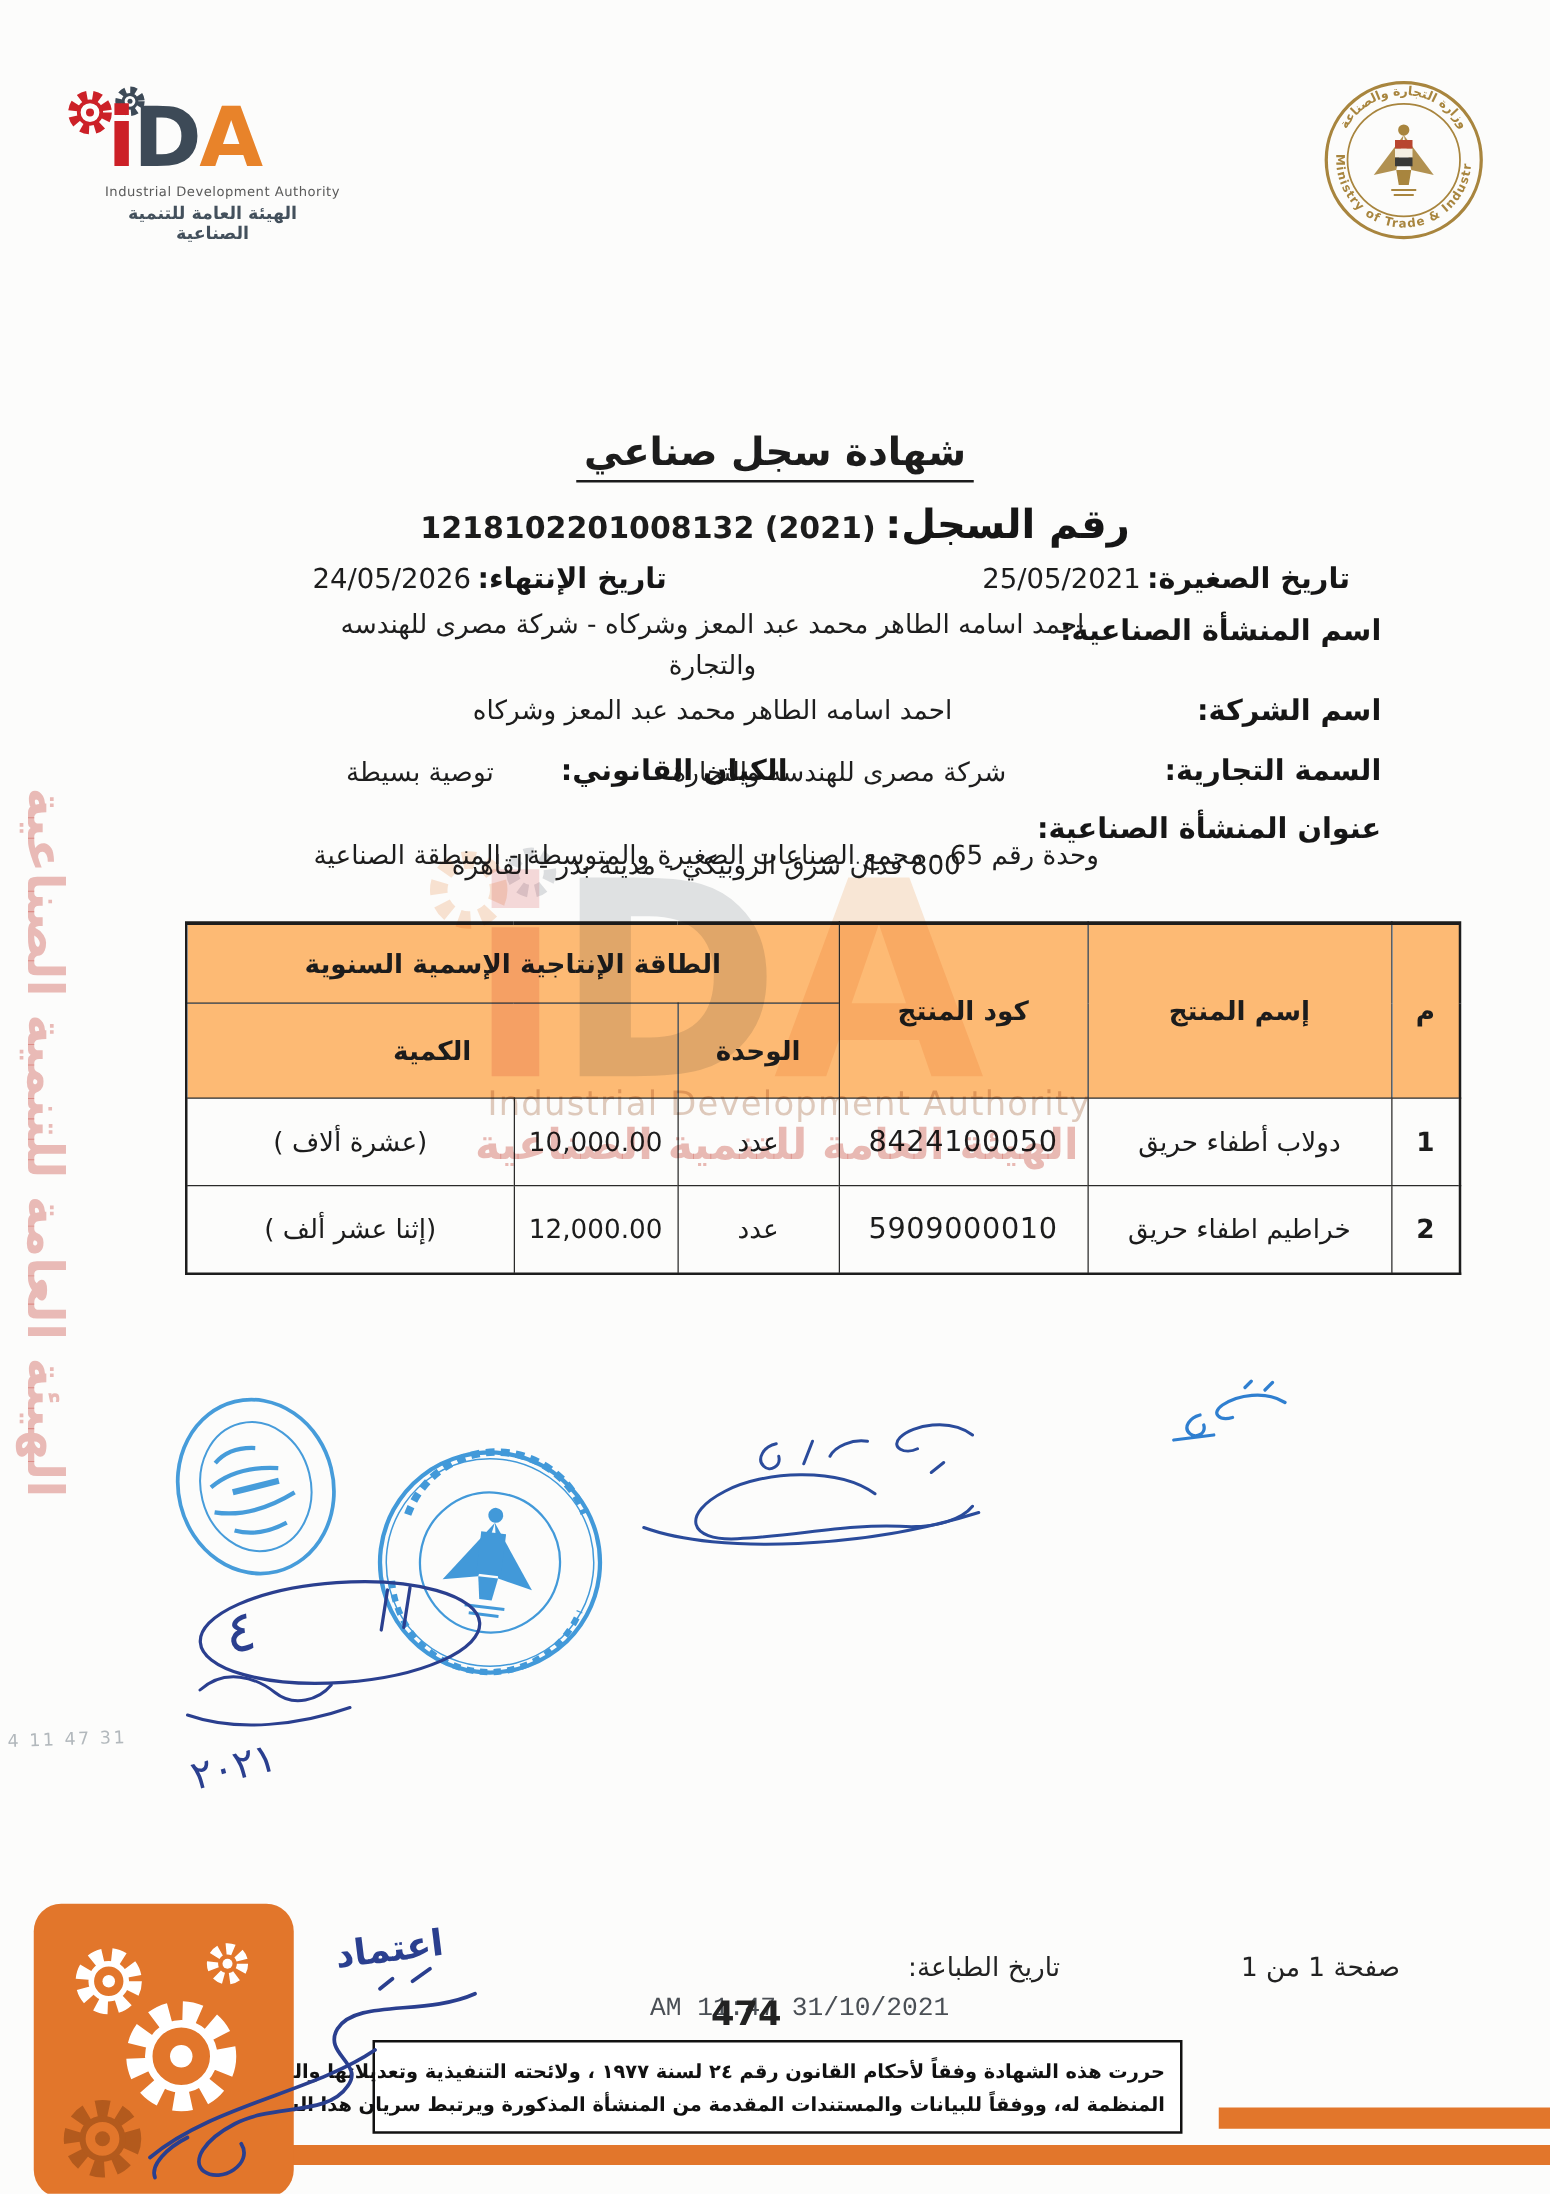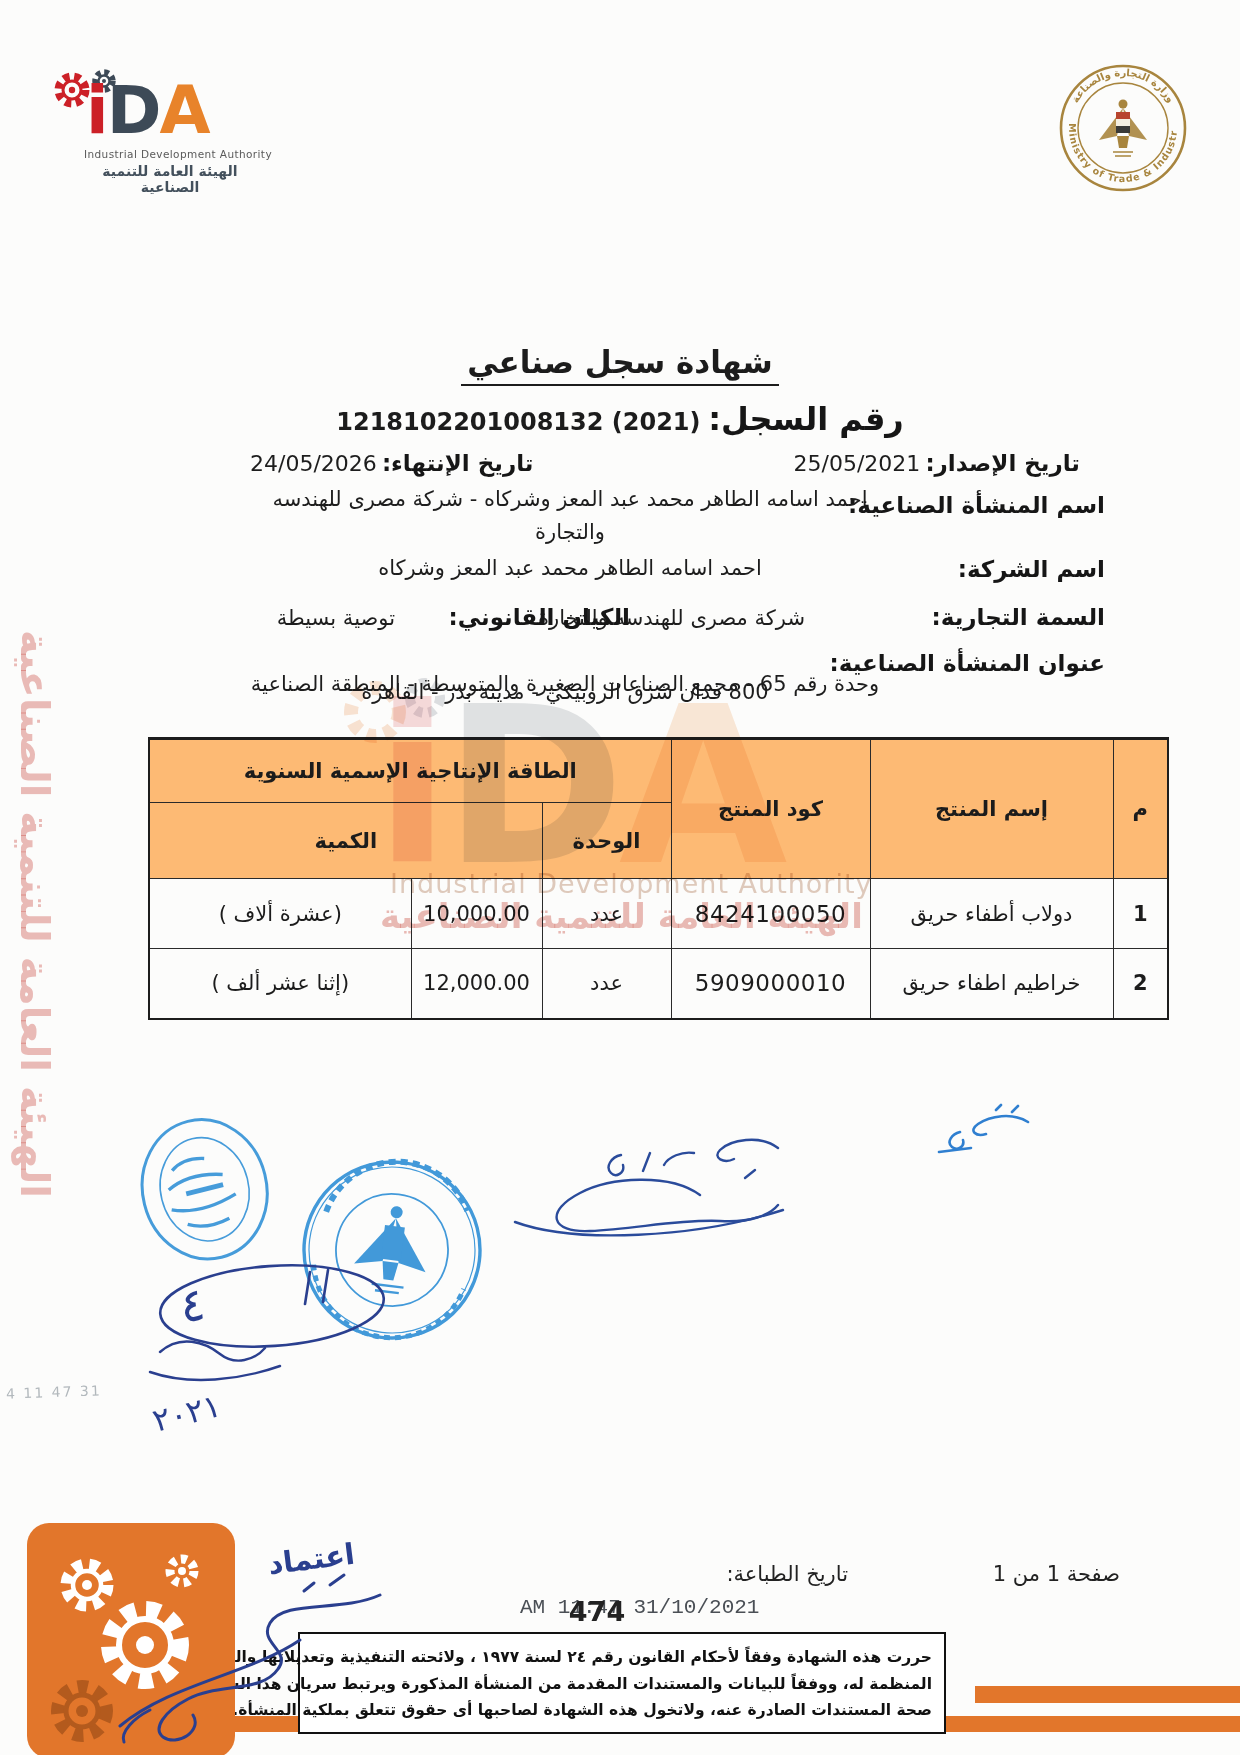--- a/index.html
+++ b/index.html
@@ -83,21 +83,21 @@
 <div class="abs center" style="left:0;right:0;top:344px;">
   <span class="doc-title">شهادة سجل صناعي</span>
 </div>
 
 <div class="abs center rtl" style="left:0;right:0;top:400px;font-size:24px;">
   <span class="lbl" style="font-size:32px;">رقم السجل:</span>
   <span class="ltrnum" style="font-weight:bold;">1218102201008132 (2021)</span>
 </div>
 
 <div class="abs rtl" style="right:160px;top:450px;">
-  <span class="lbl">تاريخ الإصدار:</span>
+  <span class="lbl">تاريخ الصغيرة:</span>
   <span class="val" style="font-size:22px;">25/05/2021</span>
 </div>
 <div class="abs rtl" style="left:250px;top:450px;">
   <span class="lbl">تاريخ الإنتهاء:</span>
   <span class="val" style="font-size:22px;">24/05/2026</span>
 </div>
 
 <div class="abs rtl lbl" style="right:135px;top:492px;">اسم المنشأة الصناعية:</div>
 <div class="abs rtl val center" style="left:220px;top:487px;width:700px;">احمد اسامه الطاهر محمد عبد المعز وشركاه - شركة مصرى للهندسه</div>
 <div class="abs rtl val center" style="left:220px;top:520px;width:700px;">والتجارة</div>
@@ -230,21 +230,20 @@
 <div class="abs rtl footer-txt" style="right:392px;top:1562px;">تاريخ الطباعة:</div>
 <div class="abs ltrnum footer-txt serifnum" style="left:520px;top:1564px;color:#4a4f55;">AM 11:47 31/10/2021</div>
 <div class="abs center" style="left:552px;top:1596px;width:90px;font-size:27px;font-weight:bold;color:#222;">474</div>
 
 <div class="abs orange" style="left:975px;top:1686px;width:265px;height:17px;z-index:2;"></div>
 <div class="abs orange" style="left:140px;top:1716px;width:1100px;height:16px;z-index:2;"></div>
 
 <div class="abs rtl legal-box" style="left:298px;top:1632px;width:648px;box-sizing:border-box;z-index:3;">
   <div class="legal-line">حررت هذه الشهادة وفقاً لأحكام القانون رقم ٢٤ لسنة ١٩٧٧ ، ولائحته التنفيذية وتعديلاتها والقرارات</div>
   <div class="legal-line">المنظمة له، ووفقاً للبيانات والمستندات المقدمة من المنشأة المذكورة ويرتبط سريان هذا السجل بإستمرار</div>
-  <div class="legal-line">صحة المستندات الصادرة عنه، ولاتخول هذه الشهادة لصاحبها أى حقوق تتعلق بملكية المنشأة.</div>
 </div>
 
 <div class="abs orange" style="left:27px;top:1523px;width:208px;height:235px;border-radius:22px;z-index:4;">
   <svg width="208" height="232" viewBox="0 0 208 232">
     <circle cx="118" cy="122" r="34" fill="none" stroke="#ffffff" stroke-width="20" stroke-dasharray="13 10"></circle>
     <circle cx="118" cy="122" r="26" fill="none" stroke="#ffffff" stroke-width="6"></circle>
     <circle cx="118" cy="122" r="9" fill="#ffffff"></circle>
     <circle cx="60" cy="62" r="20" fill="none" stroke="#ffffff" stroke-width="13" stroke-dasharray="9 7"></circle>
     <circle cx="60" cy="62" r="14" fill="none" stroke="#ffffff" stroke-width="4.5"></circle>
     <circle cx="60" cy="62" r="5" fill="#ffffff"></circle>

